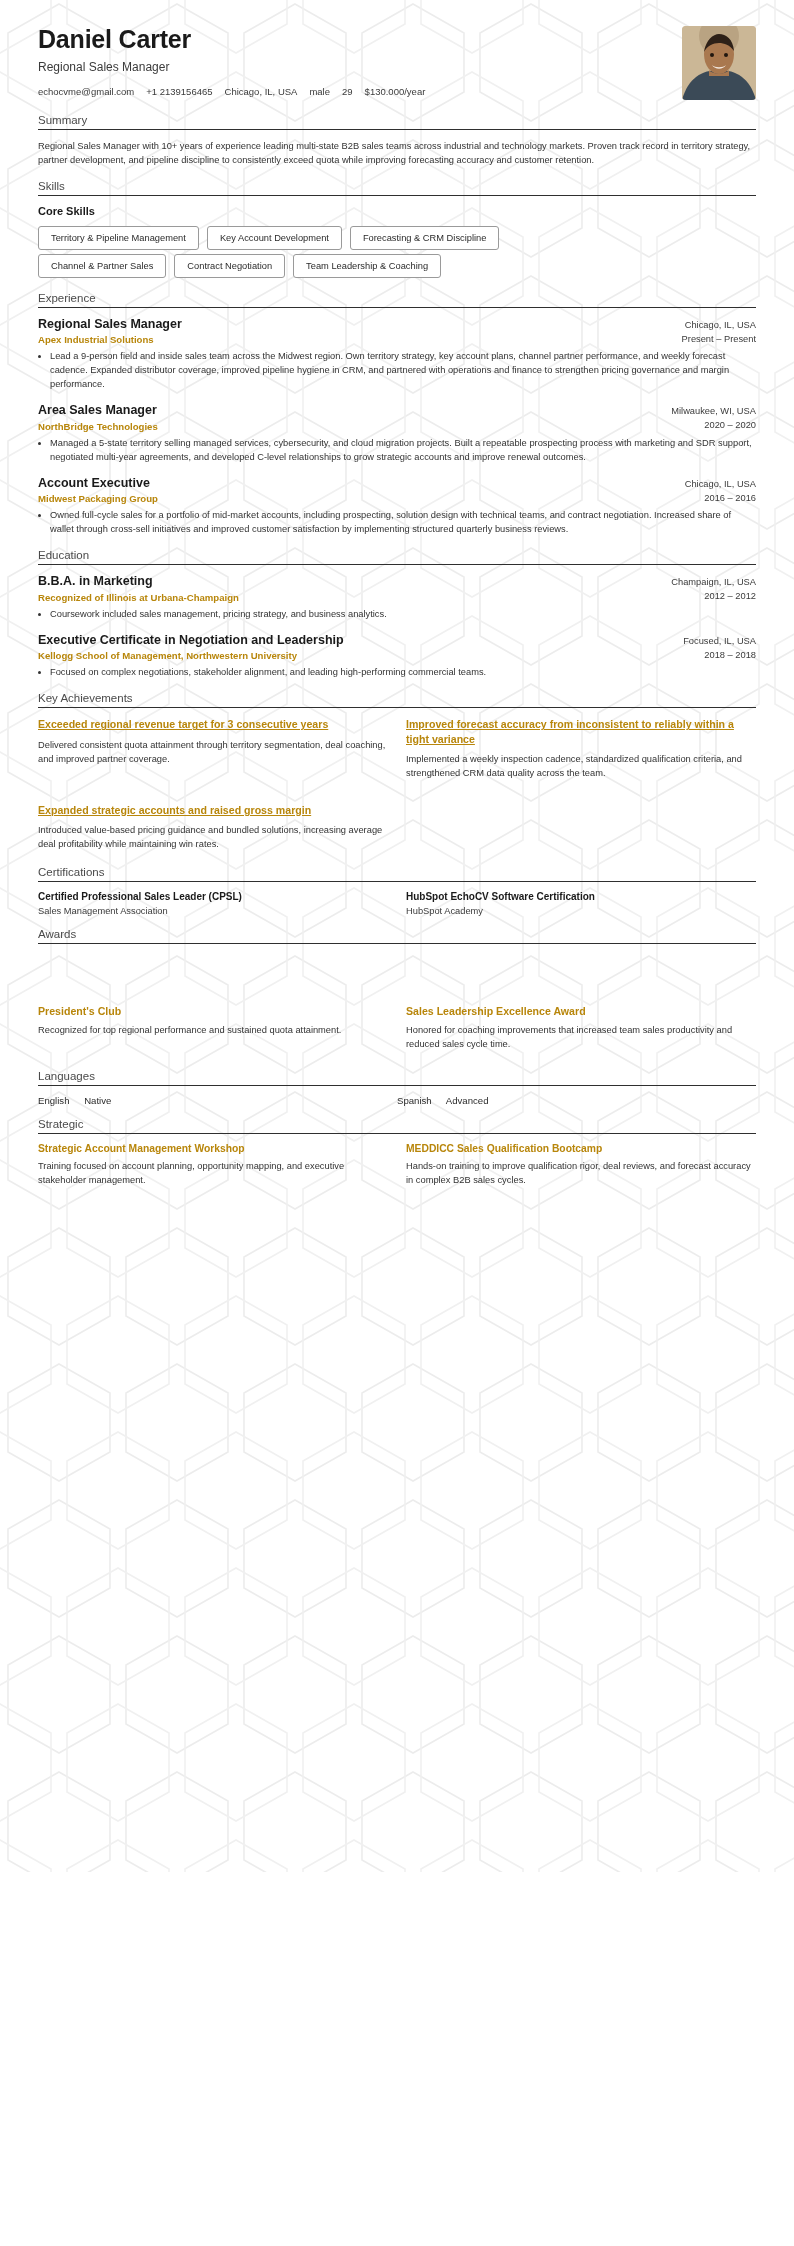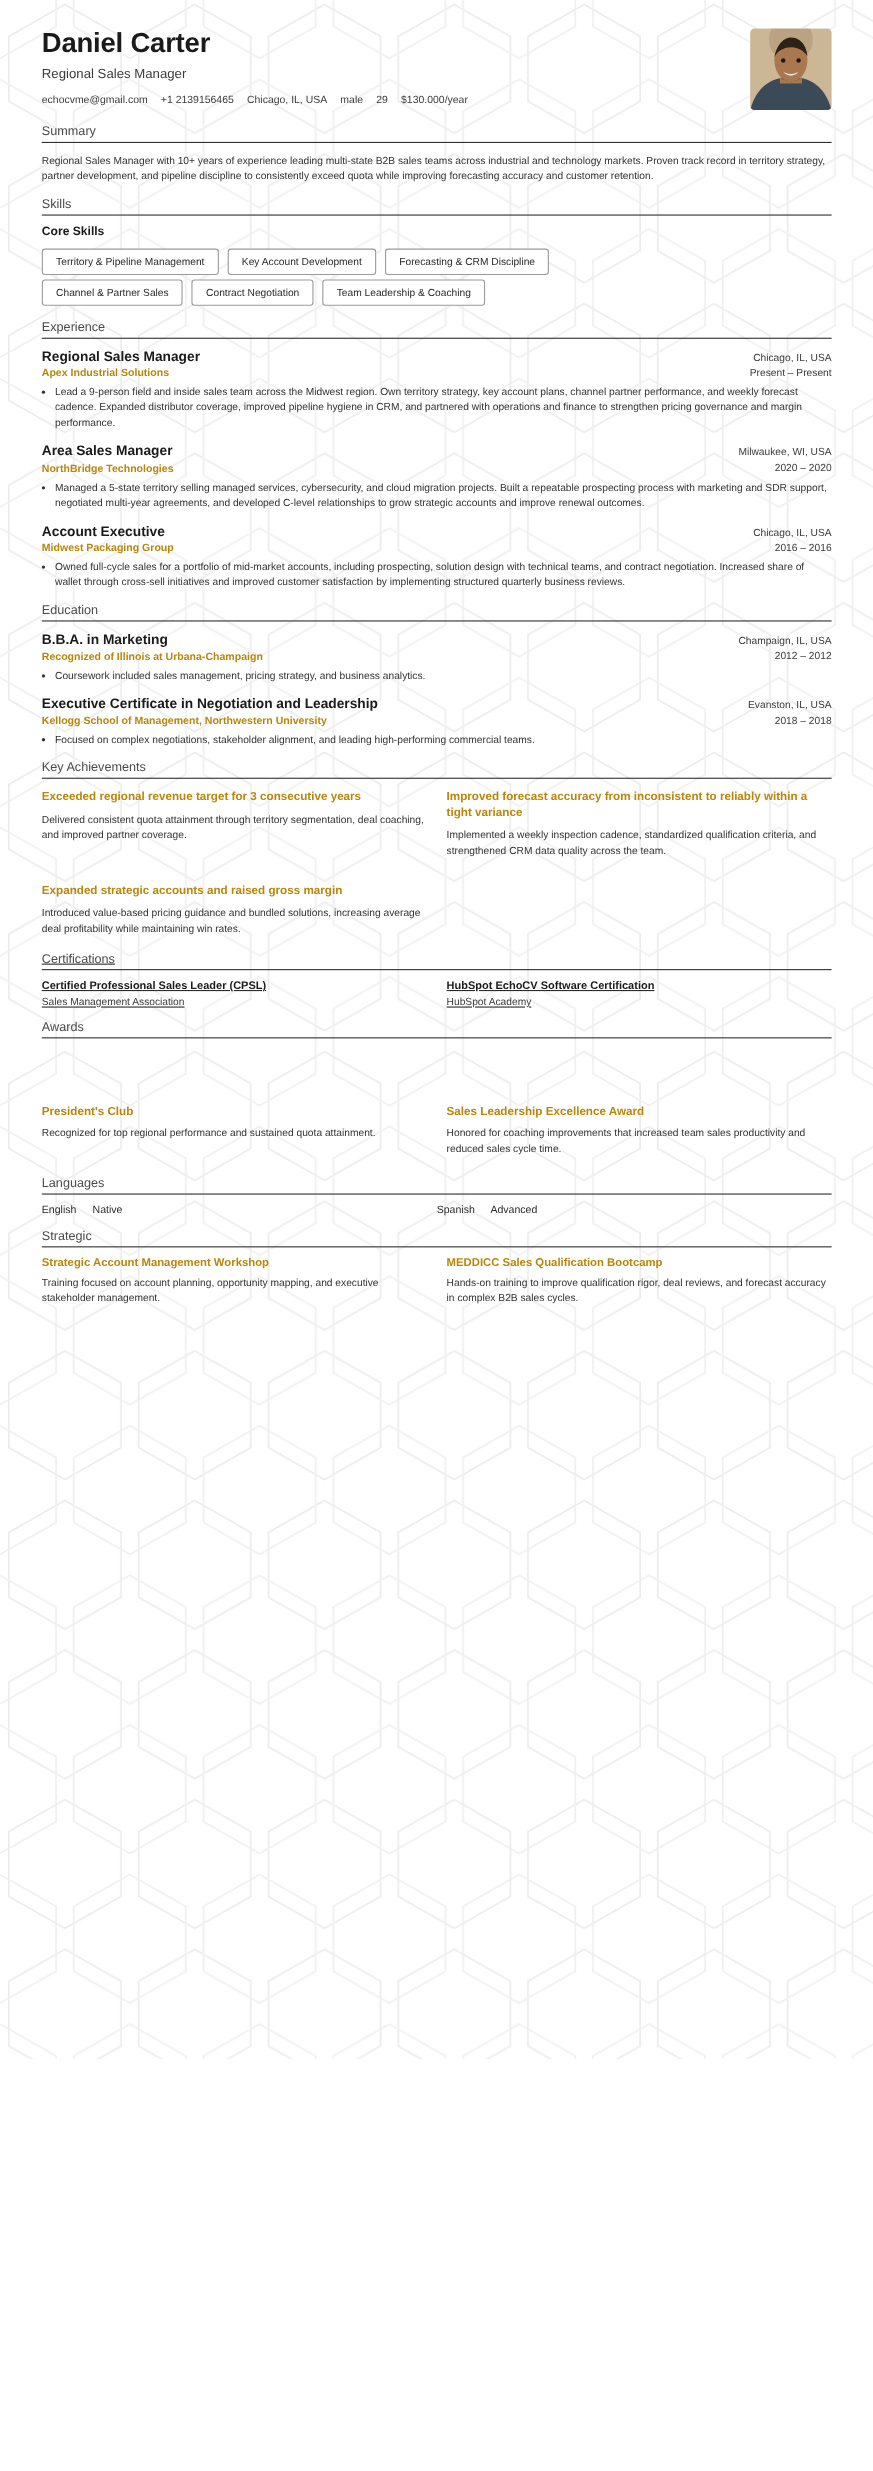--- a/index.html
+++ b/index.html
@@ -149,20 +149,21 @@
     gap: 18px;
   }
   .two-col > div { flex: 1 1 0; min-width: 0; }
 
   .ach-title {
     font-size: 10.6px;
     font-weight: bold;
     color: #b8860b;
     line-height: 1.35;
     margin-bottom: 7px;
+    text-decoration: underline;
   }
   .ach-desc { font-size: 9.3px; line-height: 1.5; color: #333; }
   .ach-row { margin-bottom: 22px; }
 
   .cert-title { font-size: 10px; font-weight: bold; color: #1a1a1a; margin-bottom: 4px; }
   .cert-issuer { font-size: 9.3px; color: #3b3b3b; }
 
   .award-title { font-size: 10.6px; font-weight: bold; color: #b8860b; margin-bottom: 7px; }
   .award-desc { font-size: 9.3px; line-height: 1.5; color: #333; }
 
@@ -328,21 +329,21 @@
         </ul>
       </div>
 
       <div class="entry">
         <div class="entry-head">
           <div>
             <div class="entry-title">Executive Certificate in Negotiation and Leadership</div>
             <div class="entry-org">Kellogg School of Management, Northwestern University</div>
           </div>
           <div class="entry-meta">
-            <span class="loc">Evanston, IL, USA</span>
+            <span class="loc">Focused, IL, USA</span>
             <span class="dates">2018 – 2018</span>
           </div>
         </div>
         <ul class="bullets">
           <li>Focused on complex negotiations, stakeholder alignment, and leading high-performing commercial teams.</li>
         </ul>
       </div>
     </div>
 
     <div class="section" style="margin-top:12px;">
@@ -359,21 +360,21 @@
       </div>
       <div class="two-col" style="margin-bottom:14px;">
         <div>
           <div class="ach-title">Expanded strategic accounts and raised gross margin</div>
           <div class="ach-desc">Introduced value-based pricing guidance and bundled solutions, increasing average deal profitability while maintaining win rates.</div>
         </div>
         <div></div>
       </div>
     </div>
 
-    <div class="section" style="margin-top:6px;text-decoration:underline;">
+    <div class="section" style="margin-top:6px;">
       <div class="section-title">Certifications</div>
       <div class="two-col" style="margin-bottom:12px;">
         <div>
           <div class="cert-title">Certified Professional Sales Leader (CPSL)</div>
           <div class="cert-issuer">Sales Management Association</div>
         </div>
         <div>
           <div class="cert-title">HubSpot EchoCV Software Certification</div>
           <div class="cert-issuer">HubSpot Academy</div>
         </div>

